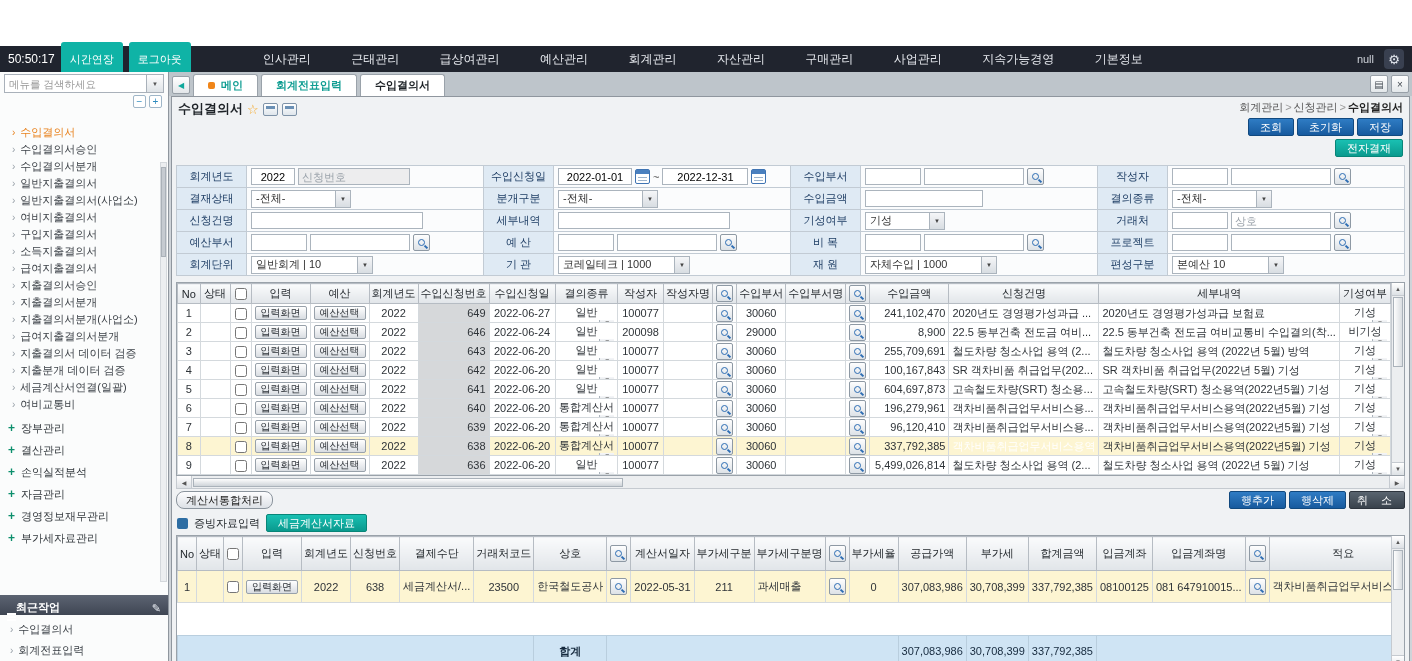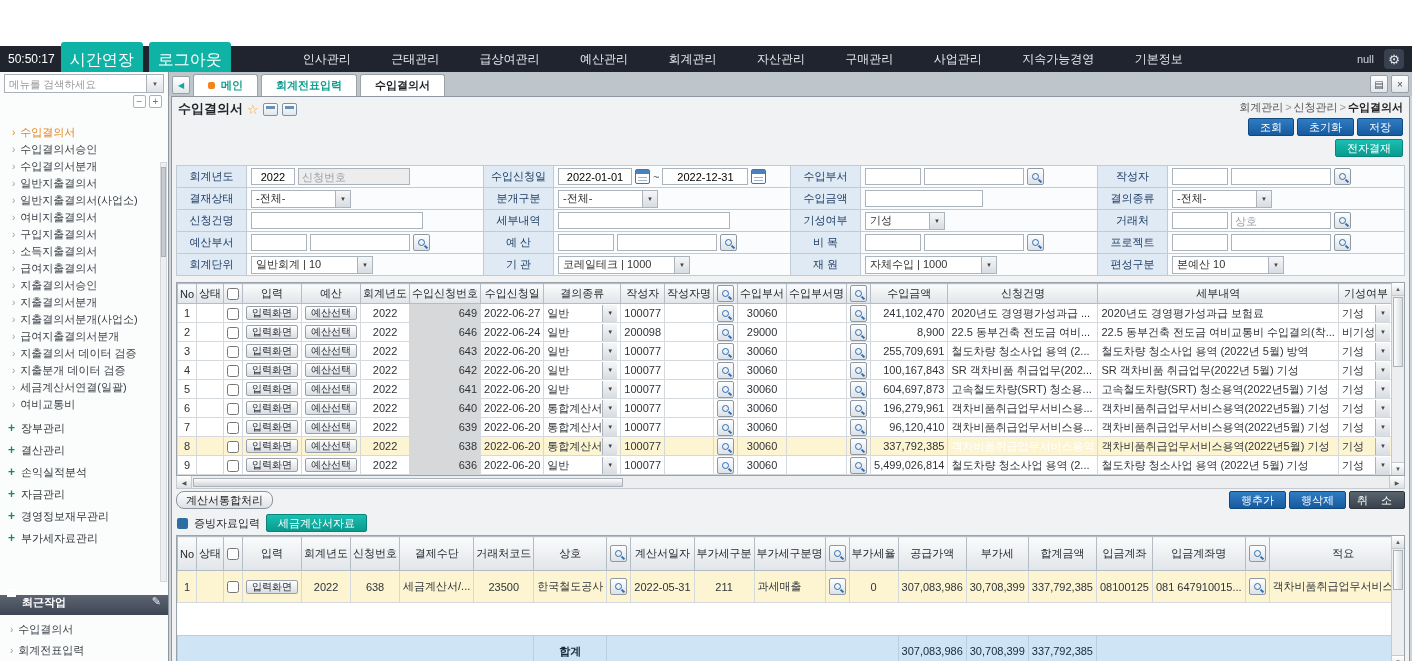--- a/index.html
+++ b/index.html
@@ -2,21 +2,21 @@
 <html><head>
 <meta charset="utf-8">
 <style>
 *{margin:0;padding:0;box-sizing:border-box;}
 html,body{width:1412px;height:661px;overflow:hidden;background:#fff;
   font-family:"Liberation Sans","DejaVu Sans",sans-serif;font-size:11px;color:#333;}
 
 
 .topbar{height:26px;background:#20242e;display:flex;align-items:center;padding:0 8px;gap:6px;margin-top:46px;}
 .timer{color:#fff;font-size:12px;}
-.tealbtn{background:#0fb3a6;color:#fff;border:none;border-radius:3px;font-size:16px;height:34px;padding:8px 9px;cursor:pointer;}
+.tealbtn{background:#0fb3a6;color:#fff;border:none;border-radius:3px;font-size:11px;height:34px;padding:8px 9px;cursor:pointer;}
 .top-nav{display:flex;justify-content:space-between;width:880px;margin-left:66px;}
 .nav-item{color:#e8ebf0;font-size:12px;cursor:pointer;white-space:nowrap;}
 .top-right{margin-left:auto;display:flex;align-items:center;gap:10px;}
 .null-text{color:#cfd3da;}
 .gear{width:20px;height:20px;background:#394050;border-radius:4px;display:flex;align-items:center;justify-content:center;color:#e4e8ef;font-size:13px;cursor:pointer;}
 
 
 .layout{display:flex;height:635px;}
 
 
@@ -30,21 +30,21 @@
 .tree-tools{display:flex;justify-content:flex-end;gap:3px;padding:0 6px 2px;}
 .tool-box{width:13px;height:13px;border:1px solid #9fb6c8;background:#fff;color:#2d8bbf;font-size:10px;line-height:11px;text-align:center;border-radius:2px;cursor:pointer;}
 .menu-tree{padding:14px 0 0 12px;}
 .tree-item{height:17px;display:flex;align-items:center;gap:5px;color:#3a3f45;cursor:pointer;white-space:nowrap;}
 .tree-item .arr{color:#98a0a8;font-size:10px;}
 .tree-item.sel{color:#e8821e;}
 .tree-item.sel .arr{color:#e8821e;}
 .group-tree{padding:4px 0 0 8px;}
 .group-item{height:22px;display:flex;align-items:center;gap:6px;color:#33383d;cursor:pointer;white-space:nowrap;}
 .group-item .plus{color:#0c8f6c;font-weight:bold;font-size:12px;}
-.recent-bar{margin-top:auto;height:20px;background:linear-gradient(#5c6472,#3f4653);color:#fff;display:flex;align-items:flex-start;gap:6px;padding:0 7px;font-weight:bold;}
+.recent-bar{margin-top:auto;height:20px;background:linear-gradient(#5c6472,#3f4653);color:#fff;display:flex;align-items:flex-end;padding:0 7px;font-weight:bold;}
 .rb-ic{width:9px;height:2px;background:#fff;box-shadow:0 3px 0 #fff,0 6px 0 #fff;margin-top:-6px;}
 .rb-erase{margin-left:auto;font-size:11px;color:#e8ecf2;cursor:pointer;}
 .recent-list{padding:4px 0 4px 10px;}
 .recent-list .tree-item{height:21px;}
 .side-scroll{position:absolute;right:1px;top:90px;bottom:125px;width:7px;background:#eceef0;border:1px solid #d4d8dc;}
 .side-scroll .thumb{position:absolute;left:0;right:0;top:4px;height:90px;background:#c6cbd1;border:1px solid #aab1b8;}
 
 
 .main{flex:1;min-width:0;display:flex;flex-direction:column;background:#cfd4d9;}
 .tabbar{height:24px;background:#bec5cb;display:flex;align-items:flex-end;padding:2px 3px 0;gap:3px;}
@@ -98,21 +98,21 @@
 table.grid{border-collapse:collapse;table-layout:fixed;}
 .grid th{background:linear-gradient(#fafbfc,#e1e5e9);border:1px solid #b6bcc3;font-size:11px;font-weight:normal;color:#23282d;height:20px;padding:0 2px;white-space:nowrap;overflow:hidden;}
 .grid td{border:1px solid #d4d9dd;font-size:11px;height:19px;padding:0 3px;white-space:nowrap;overflow:hidden;color:#2e3338;background:#fff;}
 .grid tr.selrow td{background:#fdf5d2;}
 .grid td.c{text-align:center;}
 .grid td.r{text-align:right;}
 .grid td.numcell{background:#d6d8da;text-align:right;}
 .grid tr.selrow td.numcell{background:#d6d8da;}
 .grid td.hl{background:#0fb3a6;color:#fff;}
 .cellbtn{display:inline-block;border:1px solid #98a1aa;border-radius:2px;background:linear-gradient(#fff,#d9dde2);font-size:10px;line-height:12px;padding:0 5px;color:#2b3036;cursor:pointer;}
-.cellsel{display:flex;align-items:center;height:17px;cursor:pointer;}
+.cellsel{display:flex;align-items:center;height:17px;cursor:pointer;flex-direction:column;}
 .cb{width:12px;height:12px;vertical-align:middle;}
 tr.fill td{border:none;background:#fff;}
 tr.total td{background:#cfe4f4;border:1px solid #b9cede;color:#15293d;}
 tr.total td.lblc{text-align:center;font-weight:bold;}
 .vscroll{width:13px;background:#eceef0;border-left:1px solid #c5cad0;display:flex;flex-direction:column;flex:none;}
 .vs-arrow{height:13px;display:flex;align-items:center;justify-content:center;font-size:6px;color:#555;background:linear-gradient(#fff,#dde1e5);border-bottom:1px solid #c5cad0;}
 .vs-arrow.b{margin-top:auto;border-top:1px solid #c5cad0;border-bottom:none;}
 .vs-thumb{margin:1px;height:70px;background:linear-gradient(90deg,#fdfdfd,#d9dde1);border:1px solid #aab2ba;}
 .hscroll{height:13px;margin:0 4px;background:#eceef0;border:1px solid #c5cad0;border-top:none;display:flex;align-items:center;}
 .hs-arrow{width:15px;height:100%;display:flex;align-items:center;justify-content:center;font-size:6px;color:#555;background:linear-gradient(#fff,#dde1e5);border-right:1px solid #c5cad0;cursor:pointer;}

